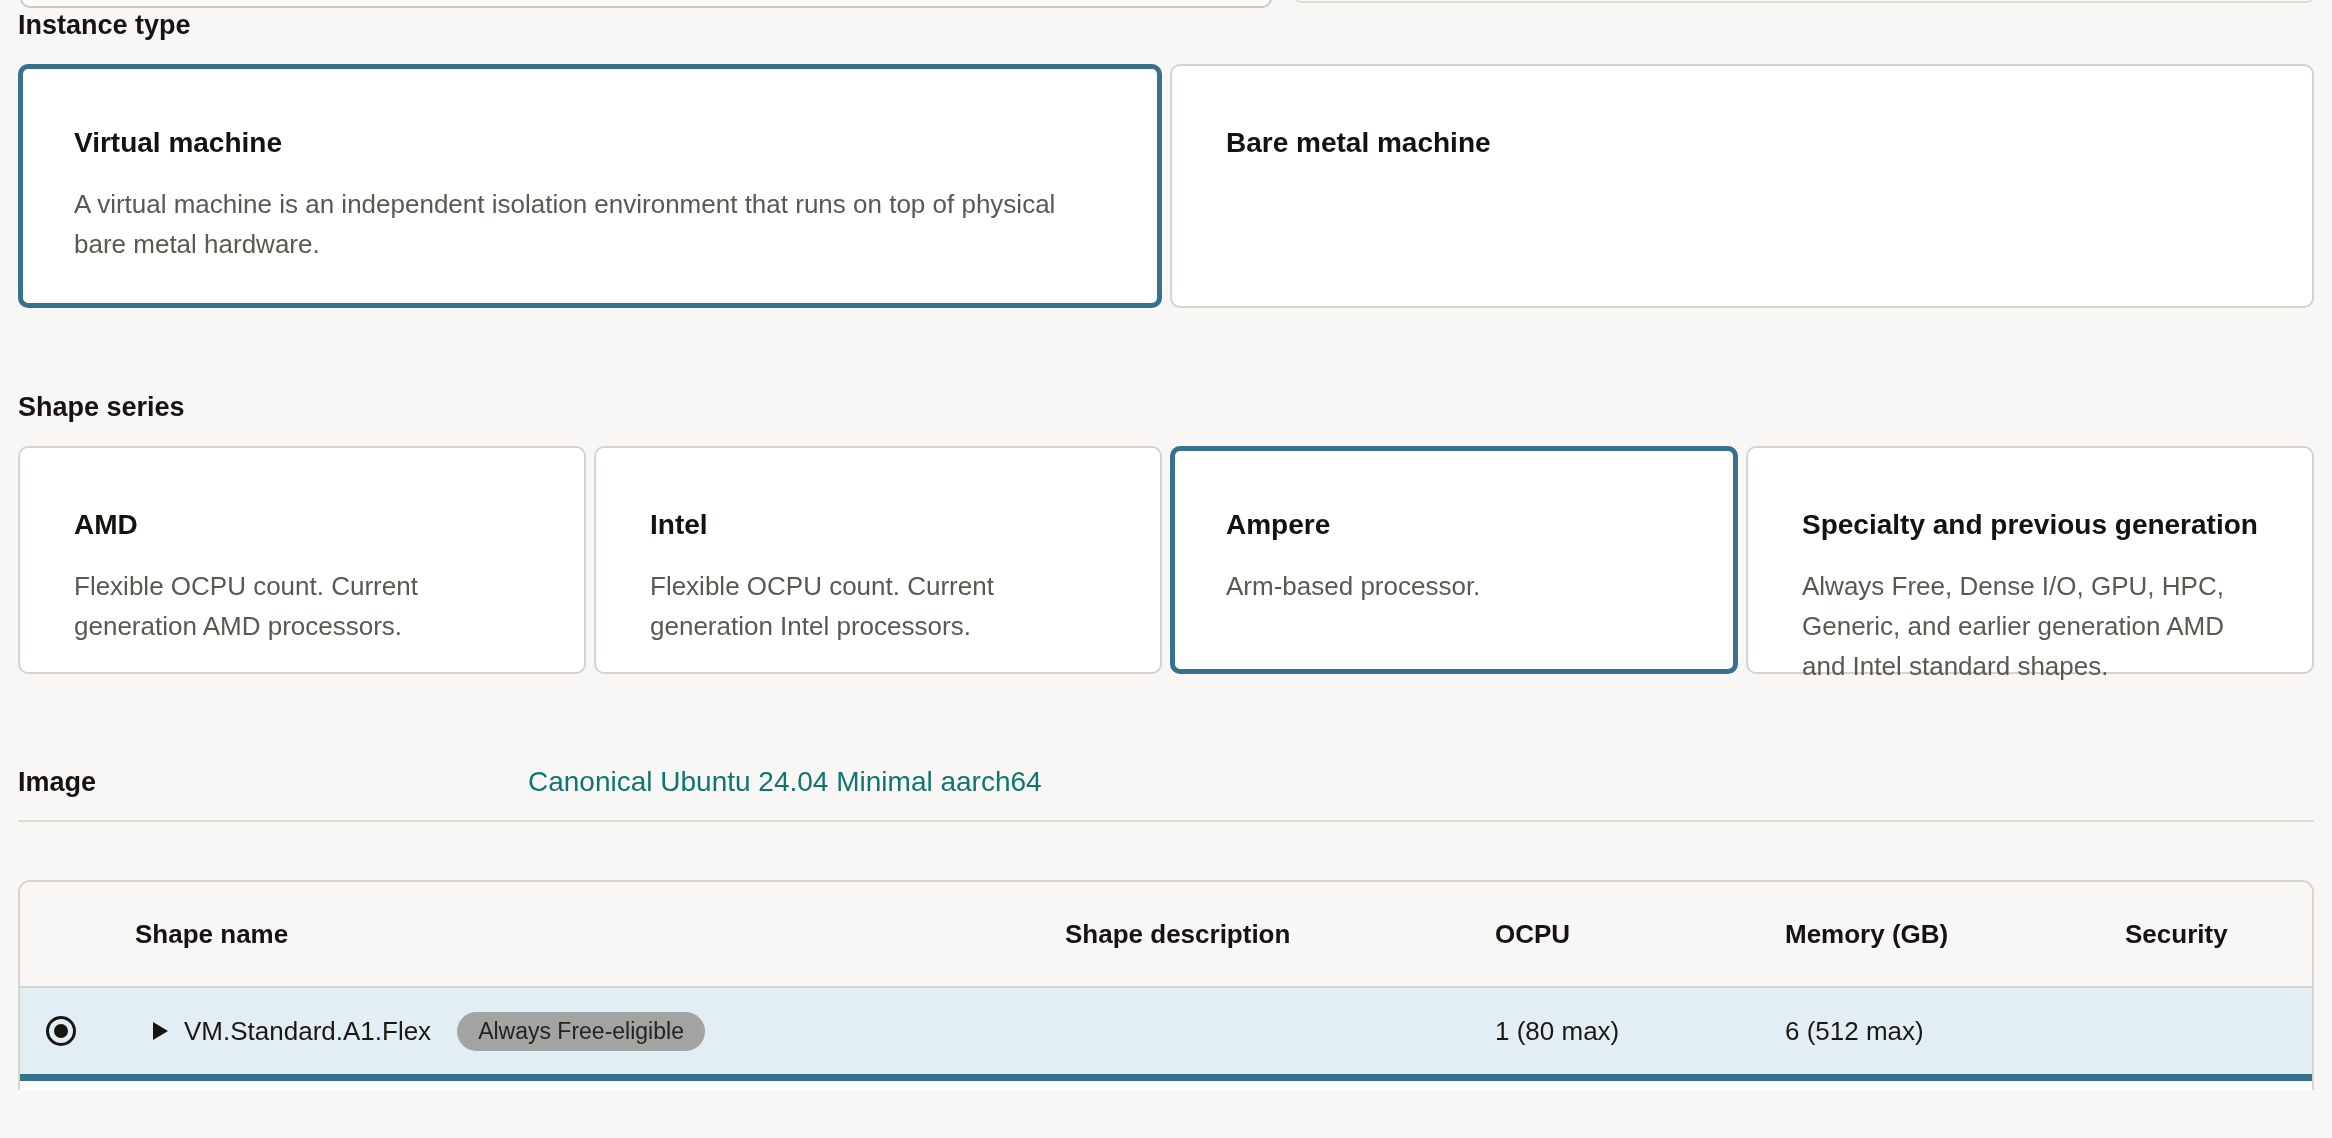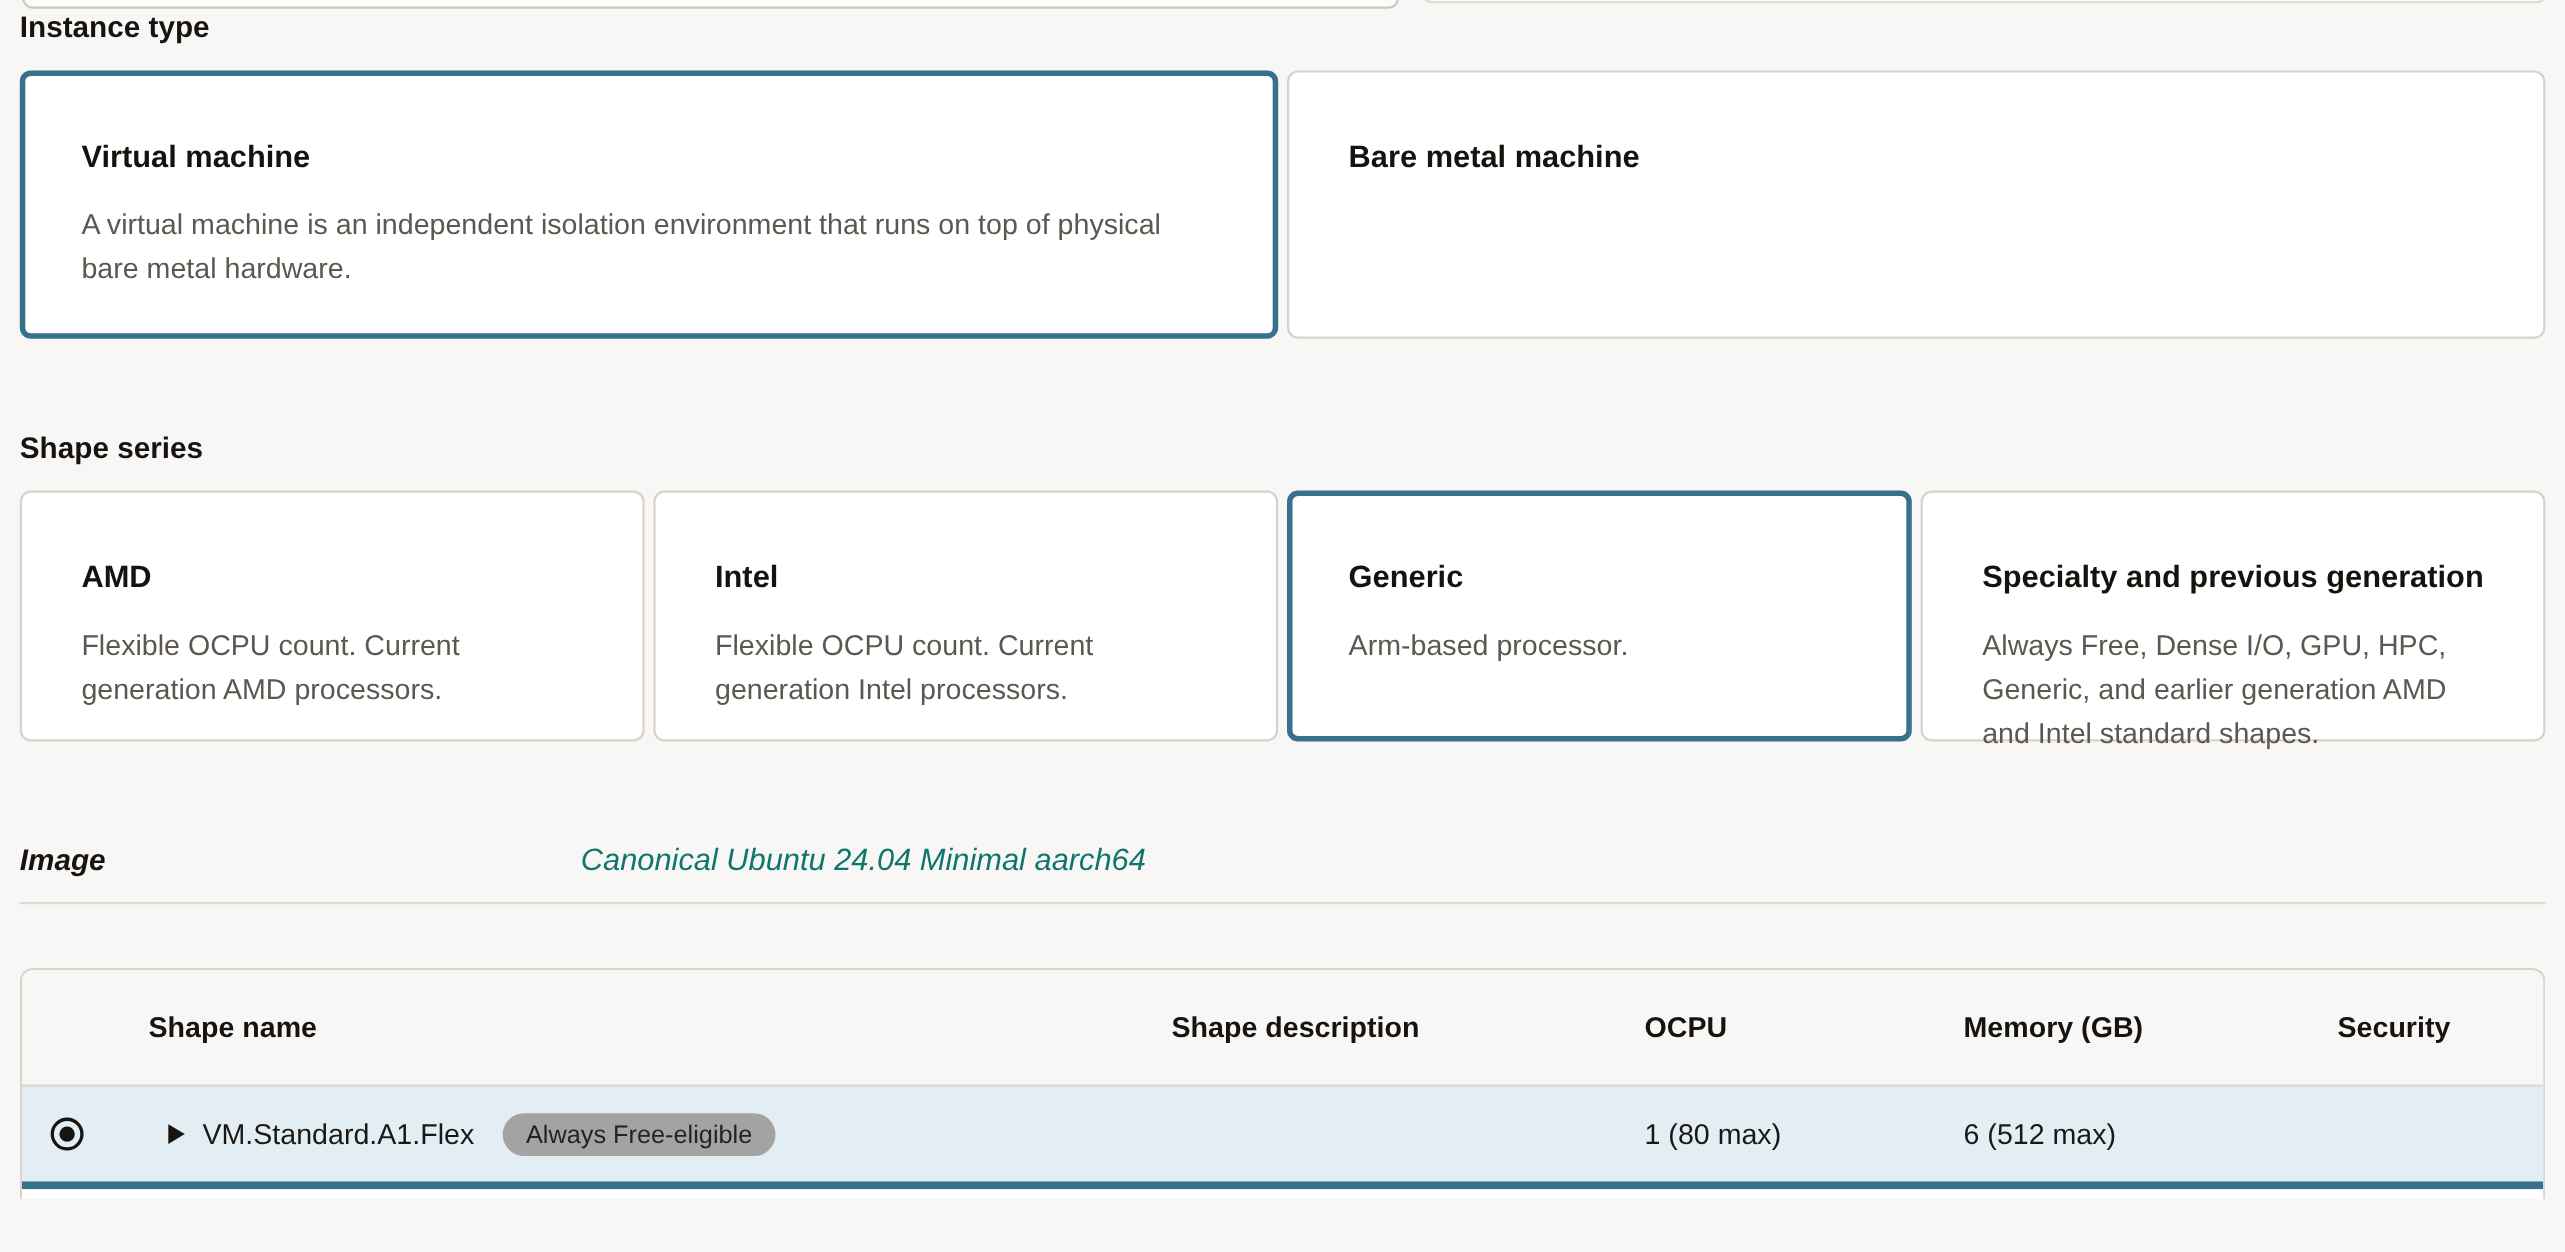--- a/index.html
+++ b/index.html
@@ -46,21 +46,21 @@
 
   .card-title {
     margin: 0 0 24px 0;
     font-size: 28px; font-weight: 700; color: #16130e; line-height: 34px;
   }
   .card-desc {
     margin: 0;
     font-size: 26px; color: #5c574f; line-height: 40px;
   }
 
-  .image-row { display: flex; margin-top: 92px; align-items: baseline; font-style: italic; }
+  .image-row { display: flex; margin-top: 92px; align-items: baseline; }
   .image-label { width: 510px; font-size: 27px; font-weight: 700; color: #161310; }
   .image-value { font-size: 28px; color: #0f766e; }
 
   .divider {
     margin-top: 22px; height: 2px; background: #dedbd5; border: none; width: 100%;
   }
 
   .shape-table {
     margin-top: 58px;
     height: 210px;
@@ -137,21 +137,21 @@
   <div class="cards four">
     <div class="card">
       <h3 class="card-title">AMD</h3>
       <p class="card-desc">Flexible OCPU count. Current generation AMD processors.</p>
     </div>
     <div class="card">
       <h3 class="card-title">Intel</h3>
       <p class="card-desc">Flexible OCPU count. Current generation Intel processors.</p>
     </div>
     <div class="card selected">
-      <h3 class="card-title">Generic</h3>
+      <h3 class="card-title">Ampere</h3>
       <p class="card-desc">Arm-based processor.</p>
     </div>
     <div class="card">
       <h3 class="card-title">Specialty and previous generation</h3>
       <p class="card-desc">Always Free, Dense I/O, GPU, HPC, Generic, and earlier generation AMD and Intel standard shapes.</p>
     </div>
   </div>
 
   <div class="image-row">
     <div class="image-label">Image</div>

